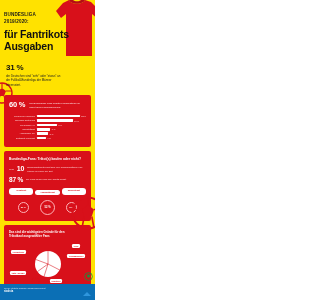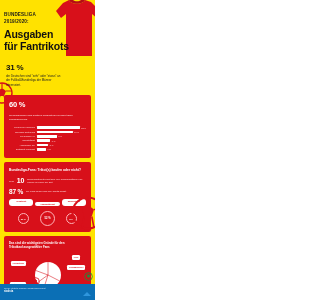--- a/index.html
+++ b/index.html
@@ -99,21 +99,21 @@
     background: #D8101A;
     border-radius: 2px;
     color: #fff;
     overflow: hidden;
   }
   .card-1 { margin-top: 8px; padding: 6px 5px 6px 5px; }
   .card-2 { padding: 6px 5px 6px 5px; }
   .card-3 { padding: 6px 5px 8px 5px; }
 
   
-  .c1-top { display: flex; align-items: flex-start; gap: 4px; flex-direction: column; }
+  .c1-top { display: flex; align-items: flex-start; gap: 4px; }
   .c1-num {
     font-size: 7.5px; font-weight: bold;
     line-height: 1; white-space: nowrap;
     letter-spacing: -0.2px;
   }
   .c1-desc { font-size: 2.5px; line-height: 1.5; padding-top: 1px; color: #ffe9ea; }
 
   .bars { margin-top: 5px; }
   .bar-row {
     display: flex; align-items: center;
@@ -250,22 +250,22 @@
     <circle cx="5" cy="5" r="4.3" fill="none" stroke="#1a8f3c" stroke-width="0.9"></circle>
     <polygon points="5,2.6 6.8,4 6.1,6.1 3.9,6.1 3.2,4" fill="#1a8f3c"></polygon>
   </svg>
 
   <div class="header">
     <div class="kicker">
       <div>BUNDESLIGA</div>
       <div>2019/2020:</div>
     </div>
     <div class="title">
+      <div>für Fantrikots</div>
       <div>Ausgaben</div>
-      <div>für Fantrikots</div>
     </div>
   </div>
 
   <div class="intro">
     <div class="intro-num">31 %</div>
     <div class="intro-txt">der Deutschen sind "sehr" oder "etwas" an der Fußball-Bundesliga der Männer interessiert.</div>
   </div>
 
   <div class="card card-1">
     <div class="c1-top">

